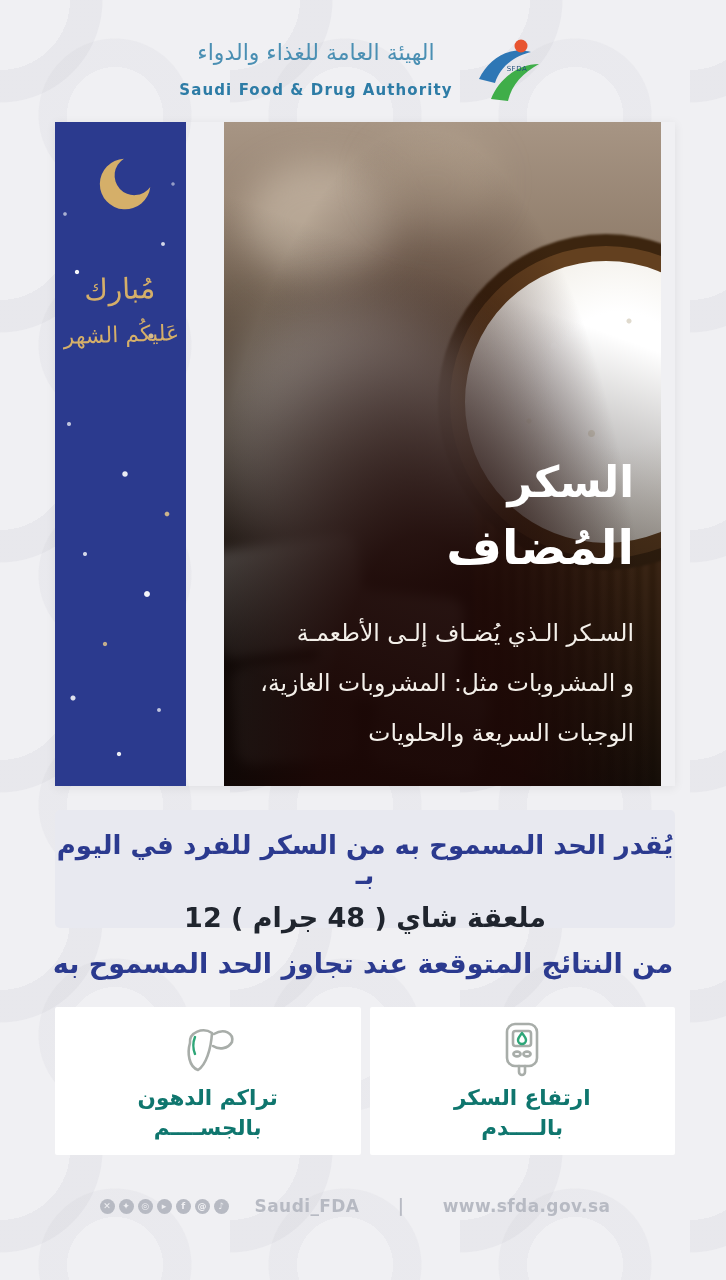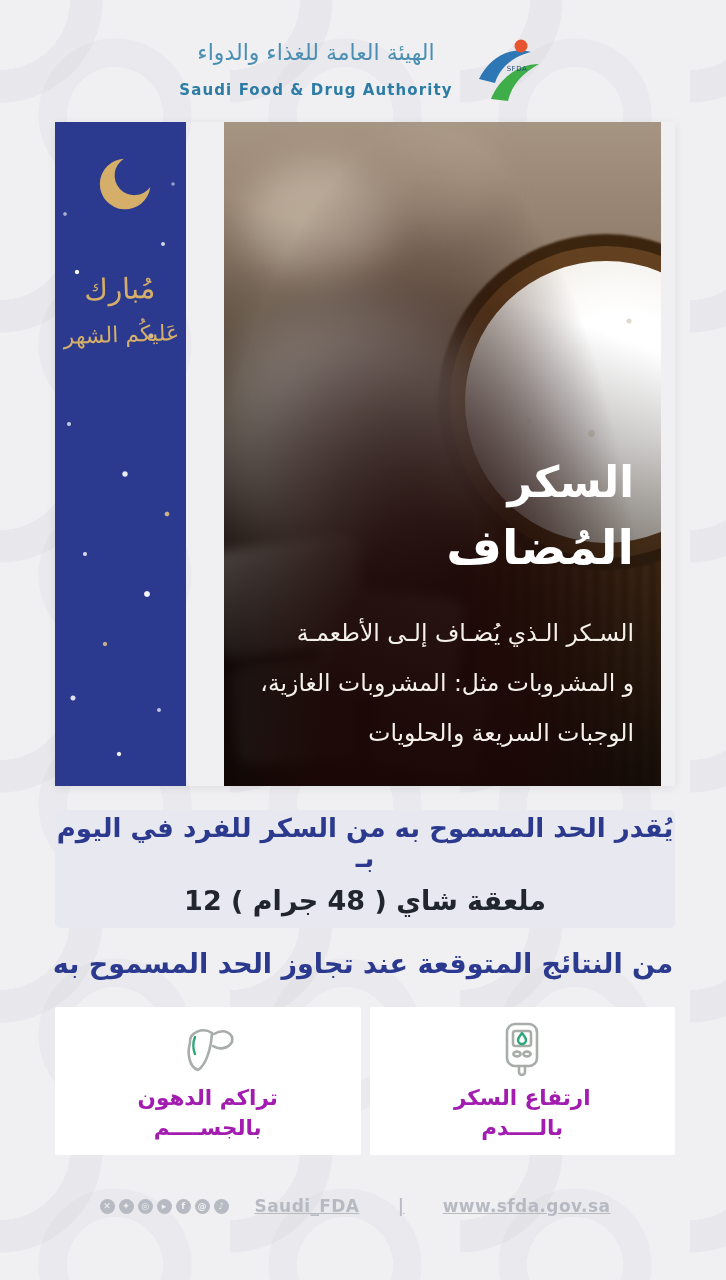--- a/index.html
+++ b/index.html
@@ -85,40 +85,40 @@
       linear-gradient(200deg, rgba(0,0,0,0) 28%, rgba(22,15,11,.50) 55%, rgba(10,7,5,.92) 85%); }
   .photo-text { position:absolute; right:27px; top:330px; width:430px; text-align:right; direction:rtl; color:#ffffff; }
   .hero-title-1 { font-size:43px; font-weight:bold; line-height:60px; }
   .hero-title-2 { font-size:48px; font-weight:bold; line-height:70px; }
   .hero-desc { margin-top:26px; font-size:23.5px; line-height:50px; color:#f4f0ea; }
   .hero-desc span { display:block; }
 
   
   .limit-card { position:absolute; left:55px; top:810px; width:620px; height:118px;
     background:#e8e9f0; border-radius:5px; text-align:center; }
-  .limit-line1 { direction:rtl; margin-top:3px; font-size:26px; font-weight:bold; color:#2b3a8f; }
+  .limit-line1 { direction:rtl; margin-top:20px; font-size:26px; font-weight:bold; color:#2b3a8f; }
   .limit-line2 { direction:ltr; margin-top:12px; font-size:27px; font-weight:bold; color:#20252e; }
 
   
   .results-title { position:absolute; left:0; top:948px; width:726px; text-align:center;
     direction:rtl; font-size:27px; font-weight:bold; color:#2b3a8f; }
   .results-row { position:absolute; left:55px; top:1007px; width:620px; height:148px;
     display:flex; direction:rtl; gap:9px; }
   .result-card { flex:1; background:#ffffff; border-radius:2px; text-align:center; padding-top:12px; }
   .icon-wrap { height:64px; display:flex; align-items:center; justify-content:center; }
-  .card-line { direction:rtl; font-size:21.5px; font-weight:bold; color:#a21caf; line-height:30px; }
+  .card-line { direction:rtl; font-size:21.5px; font-weight:bold; color:#0f766e; line-height:30px; }
 
   
   .footer { position:absolute; left:0; top:1196px; width:726px;
     display:flex; align-items:center; justify-content:center; gap:10px; direction:ltr; }
   .social-row { display:flex; gap:4px; align-items:center; }
   .social { width:15px; height:15px; border-radius:50%; background:#b7bac3; color:#f0f0f3;
     font-size:9px; line-height:15px; text-align:center; font-weight:bold; }
   .footer-text { color:#b7bac3; font-size:17px; font-weight:bold; letter-spacing:.4px; }
-  .footer-text span { margin:0 16px;text-decoration:underline; }
+  .footer-text span { margin:0 16px; }
 
   svg .st-gray { stroke:#a8ada9; stroke-width:2.6; fill:none; stroke-linecap:round; stroke-linejoin:round; }
   svg .st-green { stroke:#2ea678; stroke-width:2.4; fill:none; stroke-linecap:round; stroke-linejoin:round; }
 </style>
 </head>
 <body>
 
 <div id="page">
 
   <div class="logo-header">

